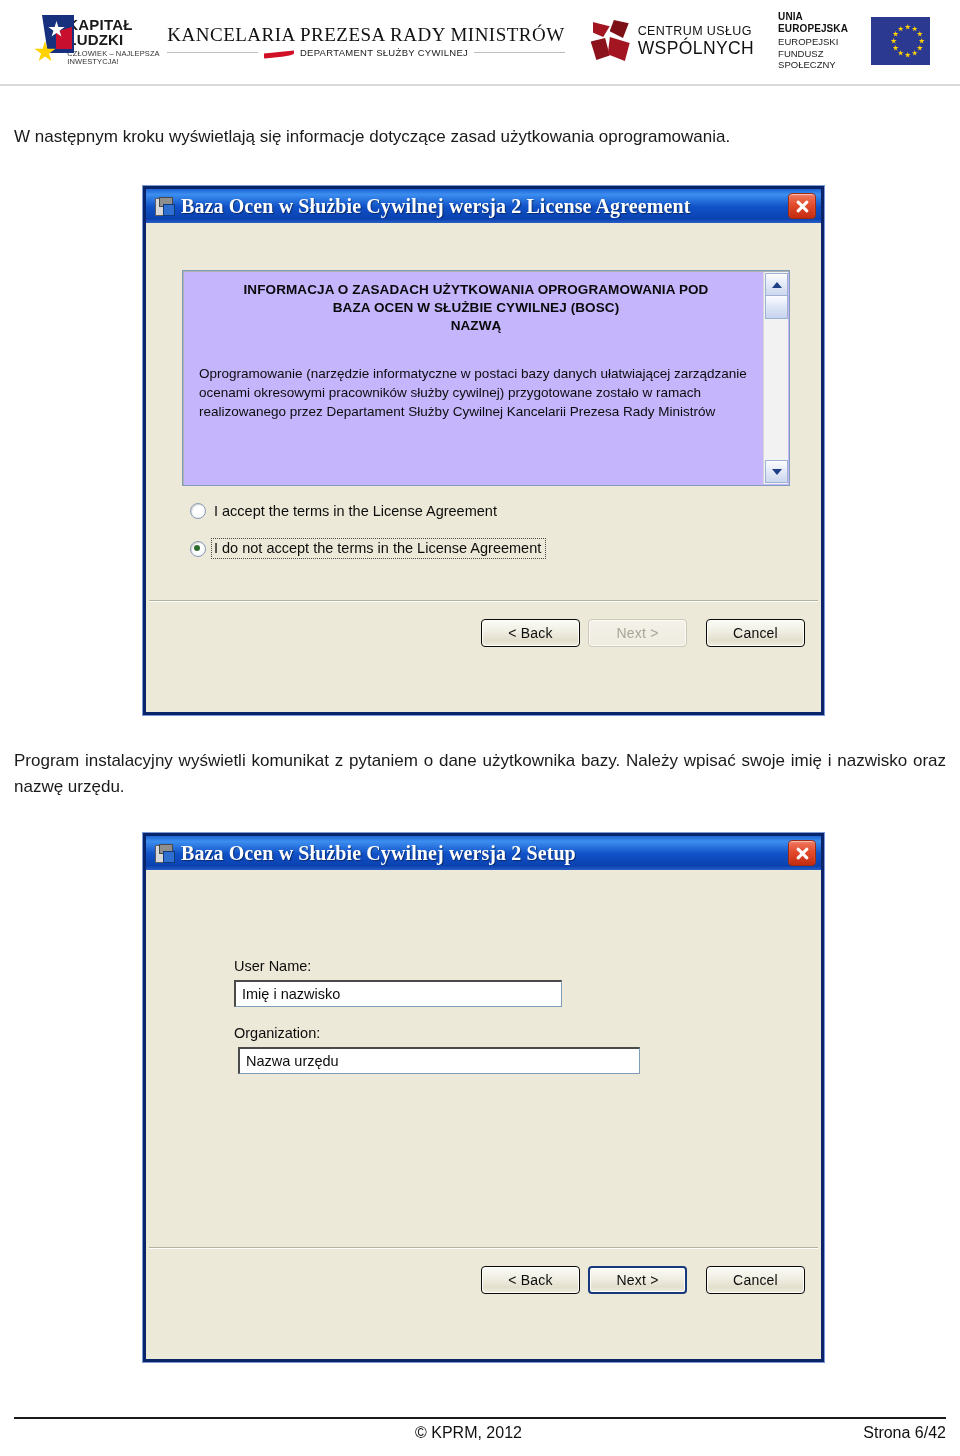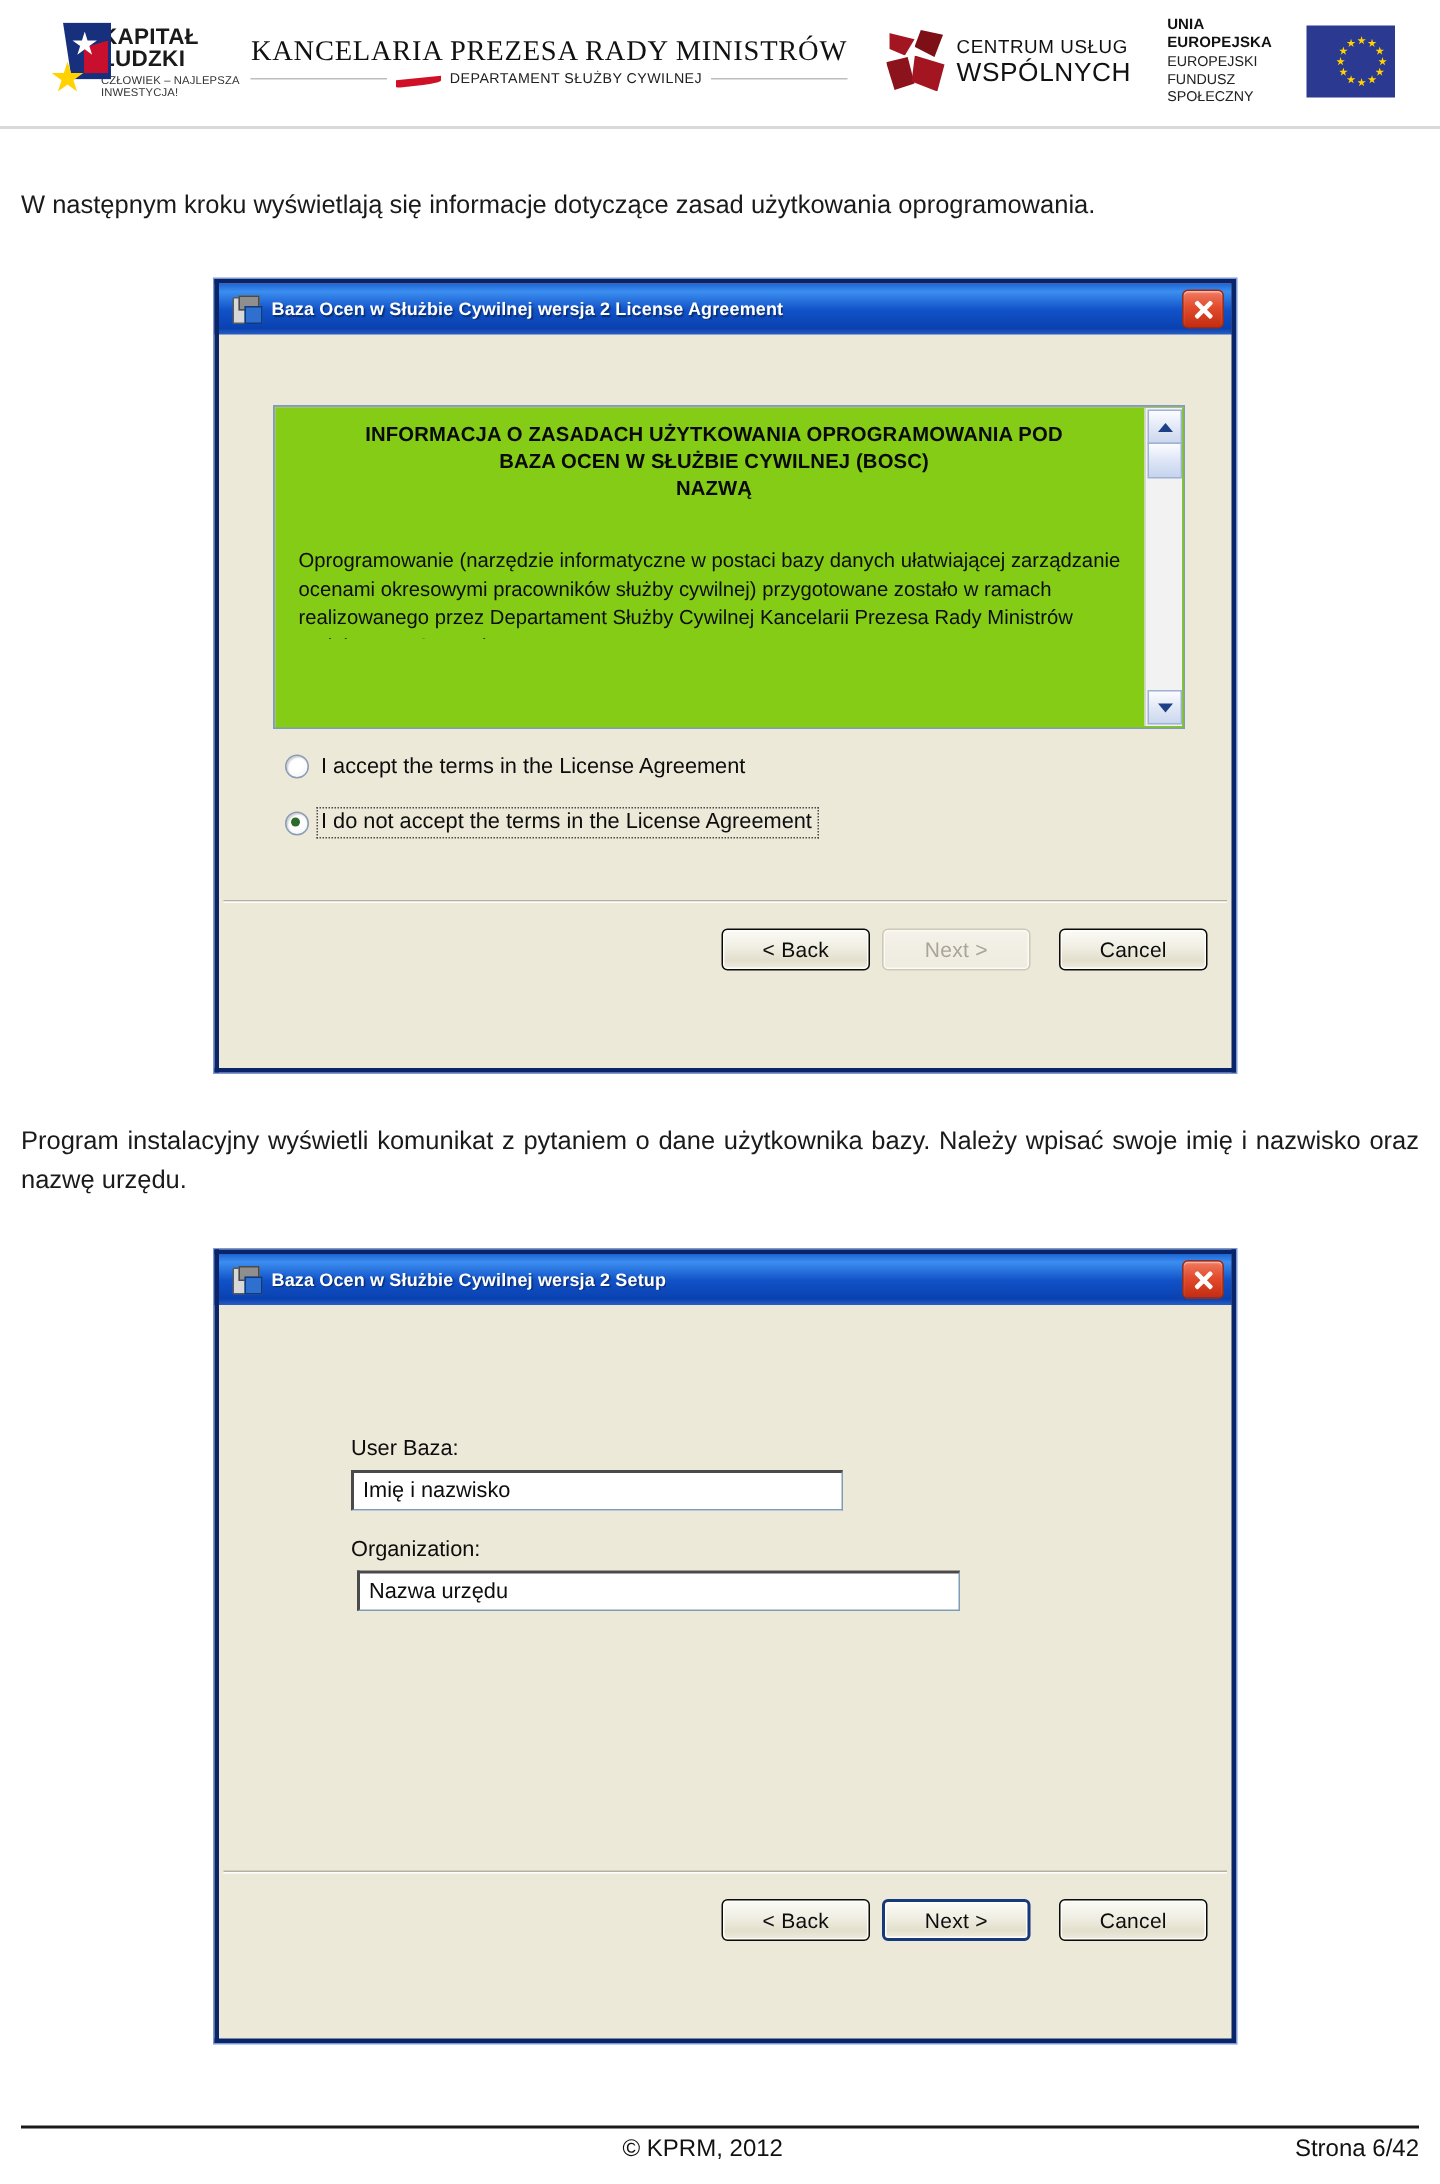--- a/index.html
+++ b/index.html
@@ -175,24 +175,25 @@
   }
   .xp-icon .disk2 {
     position:absolute; left:5px; top:1px; width:12px; height:8px;
     background:#8f8f8f; border:1px solid #4a4a4a;
   }
   .xp-icon .shine {
     position:absolute; left:9px; top:8px; width:10px; height:10px;
     background:#2f6fd0; border:1px solid #123a7a;
   }
   .xp-title-text {
-    color: #fff; font-size: 12px; font-weight: bold;
+    color: #fff; font-size: 20px; font-weight: bold;
     text-shadow: 1px 1px 1px rgba(0,0,0,.45);
     white-space: nowrap; overflow: hidden;
     letter-spacing: .1px;
+    font-family: Liberation Serif, serif;
   }
   .xp-close {
     position: absolute; right: 5px; top: 4px;
     width: 26px; height: 24px;
     background: linear-gradient(180deg,#f07b63 0%,#e24b2c 45%,#c32c10 100%);
     border: 1px solid #9e2b10;
     border-radius: 4px;
     box-shadow: inset 0 1px 1px rgba(255,255,255,.55);
     cursor: pointer;
   }
@@ -227,21 +228,21 @@
     border: 1px solid rgba(255,255,255,.75);
   }
   .sq.dim { background: rgba(255,255,255,.28); border-color: rgba(255,255,255,.45); }
 
   
   .xp-body { position: relative; }
 
   
   .lic-box {
     position: absolute;
-    background: #84cc16;
+    background: #c4b5fd;
     border: 1px solid #7f9db9;
     box-shadow: inset 1px 1px 0 #b0b0b0;
     overflow: hidden;
   }
   .lic-inner {
     position: absolute; left:0; top:0; right: 26px; bottom: 0;
     padding: 10px 10px 0 16px;
     box-sizing: border-box;
   }
   .lic-head {
@@ -512,21 +513,21 @@
         <div class="disk2"></div>
         <div class="shine"></div>
     </div>
     <div class="xp-title-text">Baza Ocen w Służbie Cywilnej wersja 2 Setup</div>
     <div class="xp-close"></div>
   </div>
 
 
   <div class="xp-body">
 
-    <div class="field-label" style="left:88px; top:88px;">User Baza:</div>
+    <div class="field-label" style="left:88px; top:88px;">User Name:</div>
     <div class="field-input" style="left:88px; top:110px; width:328px; height:27px;">Imię i nazwisko</div>
 
     <div class="field-label" style="left:88px; top:155px;">Organization:</div>
     <div class="field-input" style="left:92px; top:177px; width:402px; height:27px;">Nazwa urzędu</div>
 
     <div class="xp-sep" style="left:3px; top:377px; width:669px;"></div>
     <div class="xp-sep2" style="left:3px; top:378px; width:669px;"></div>
 
     <div class="xp-btn" style="left:335px; top:396px; width:99px;">
       <span>&lt; Back</span>

